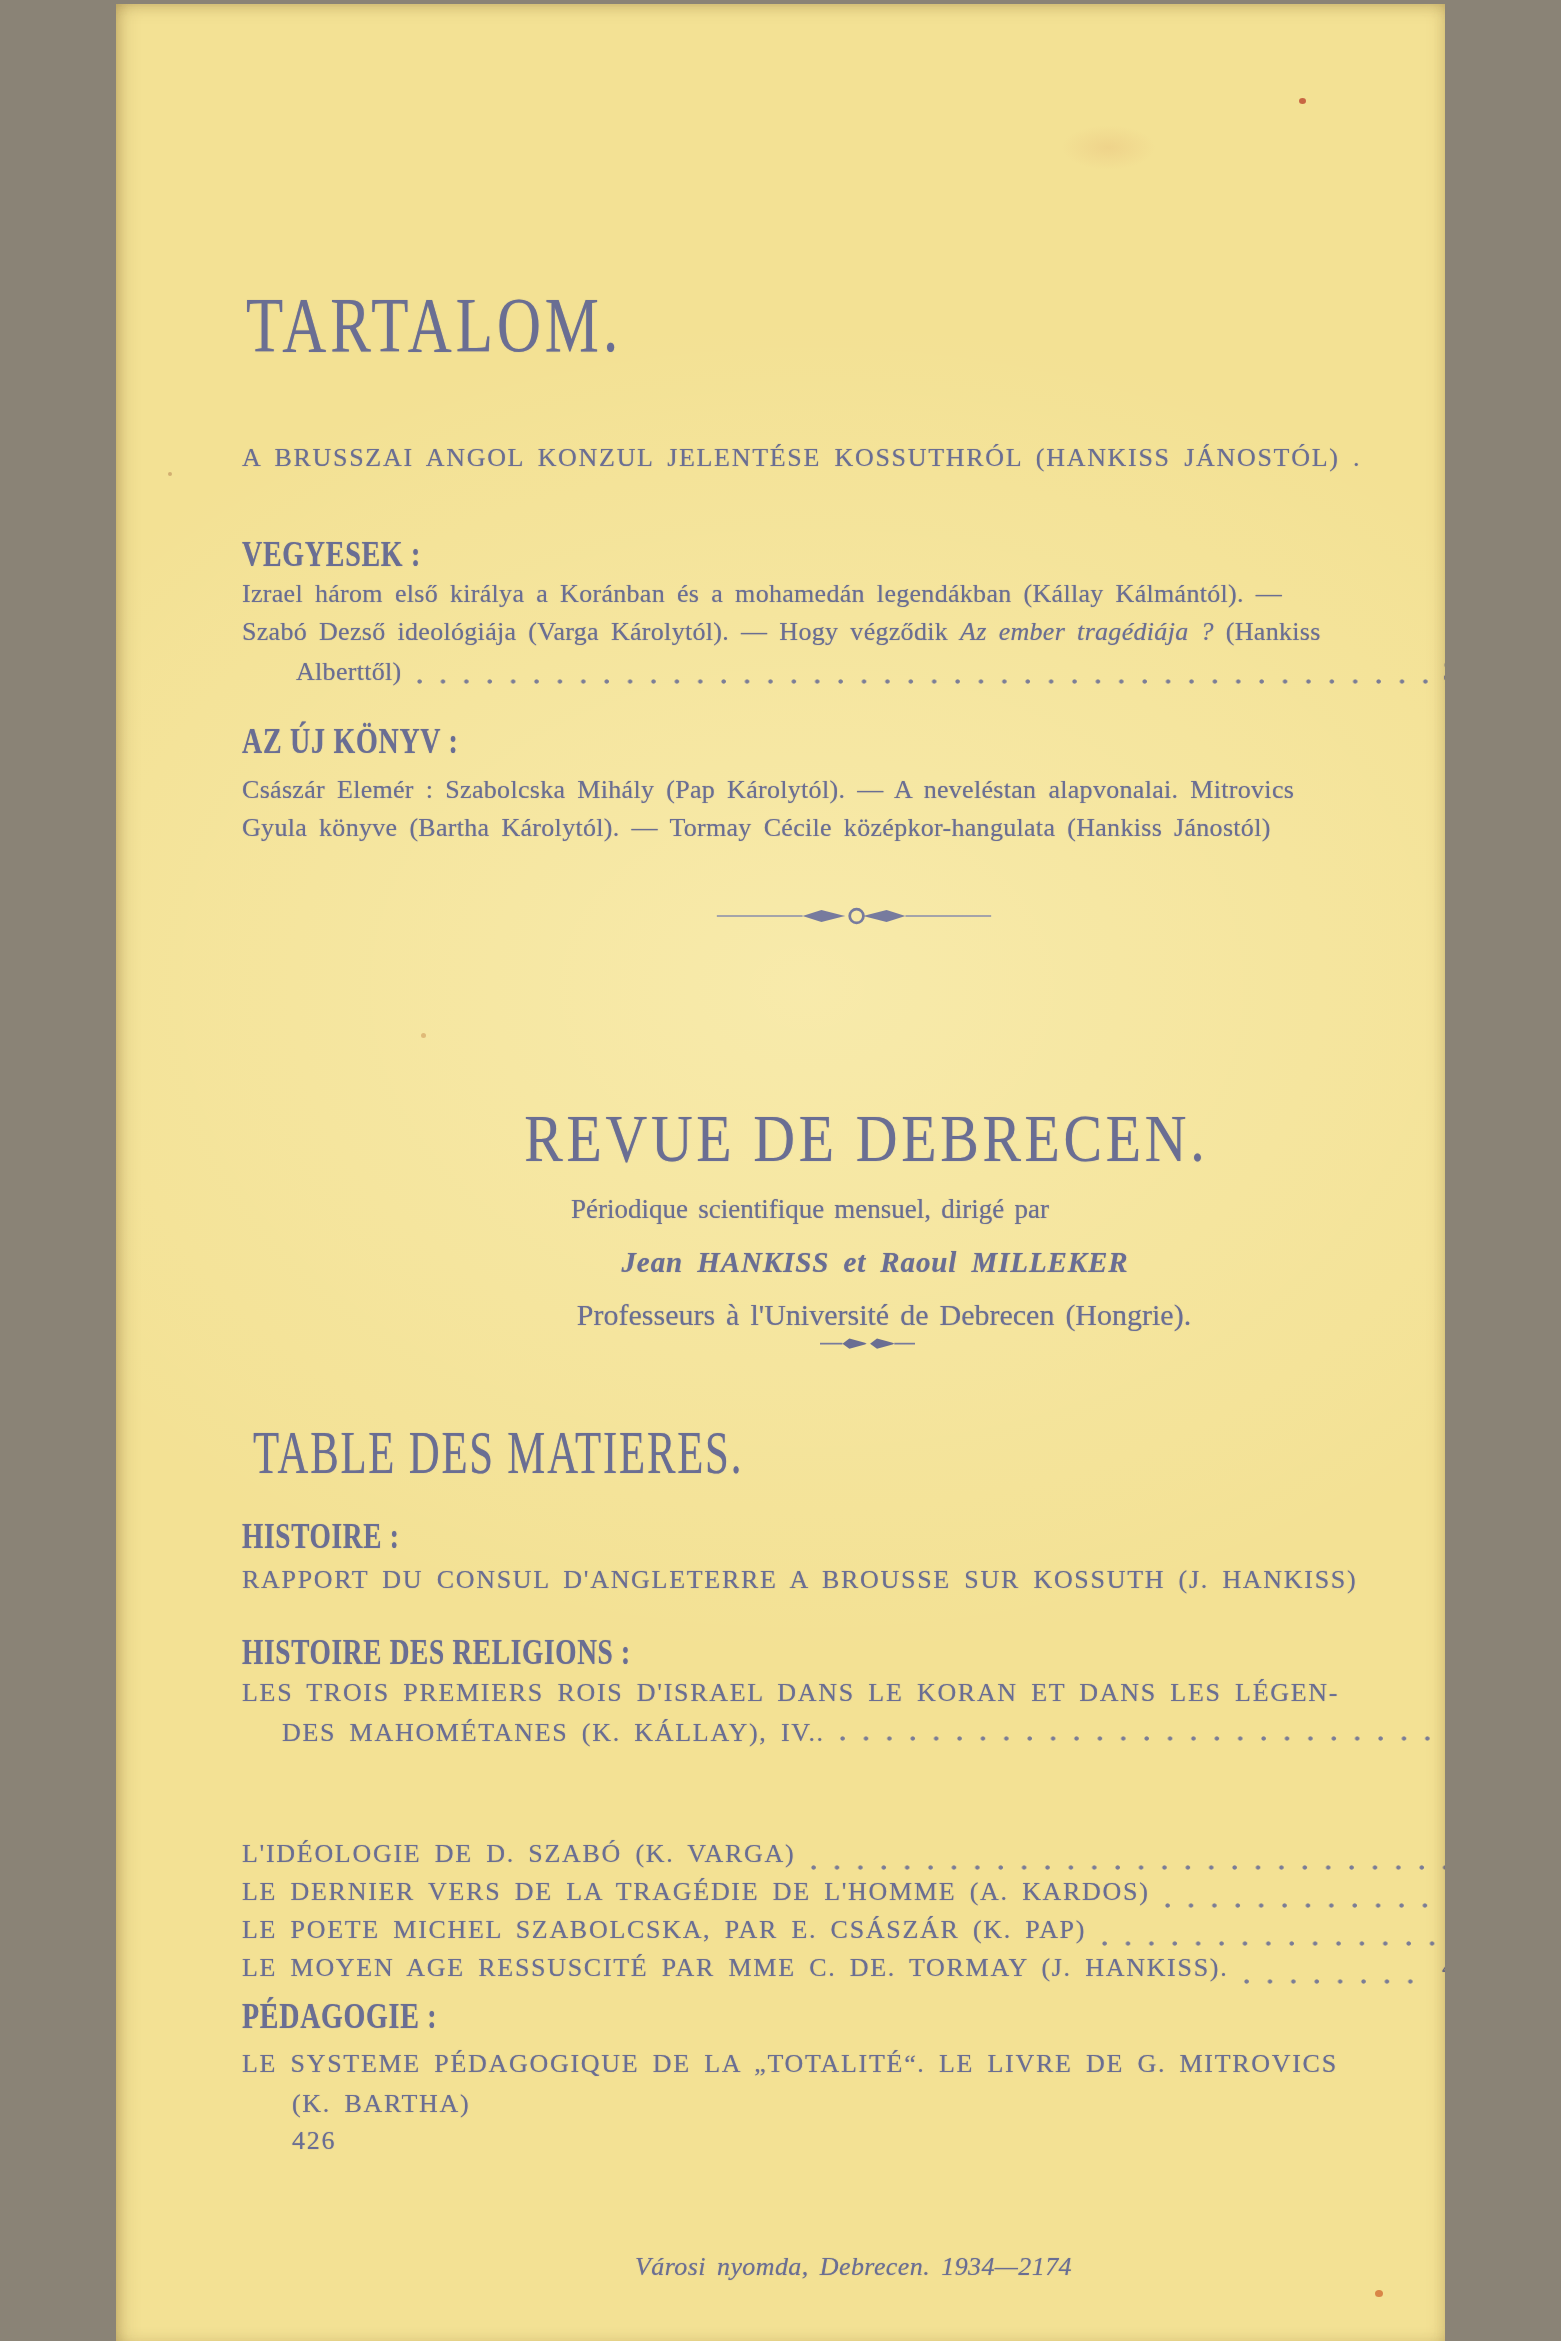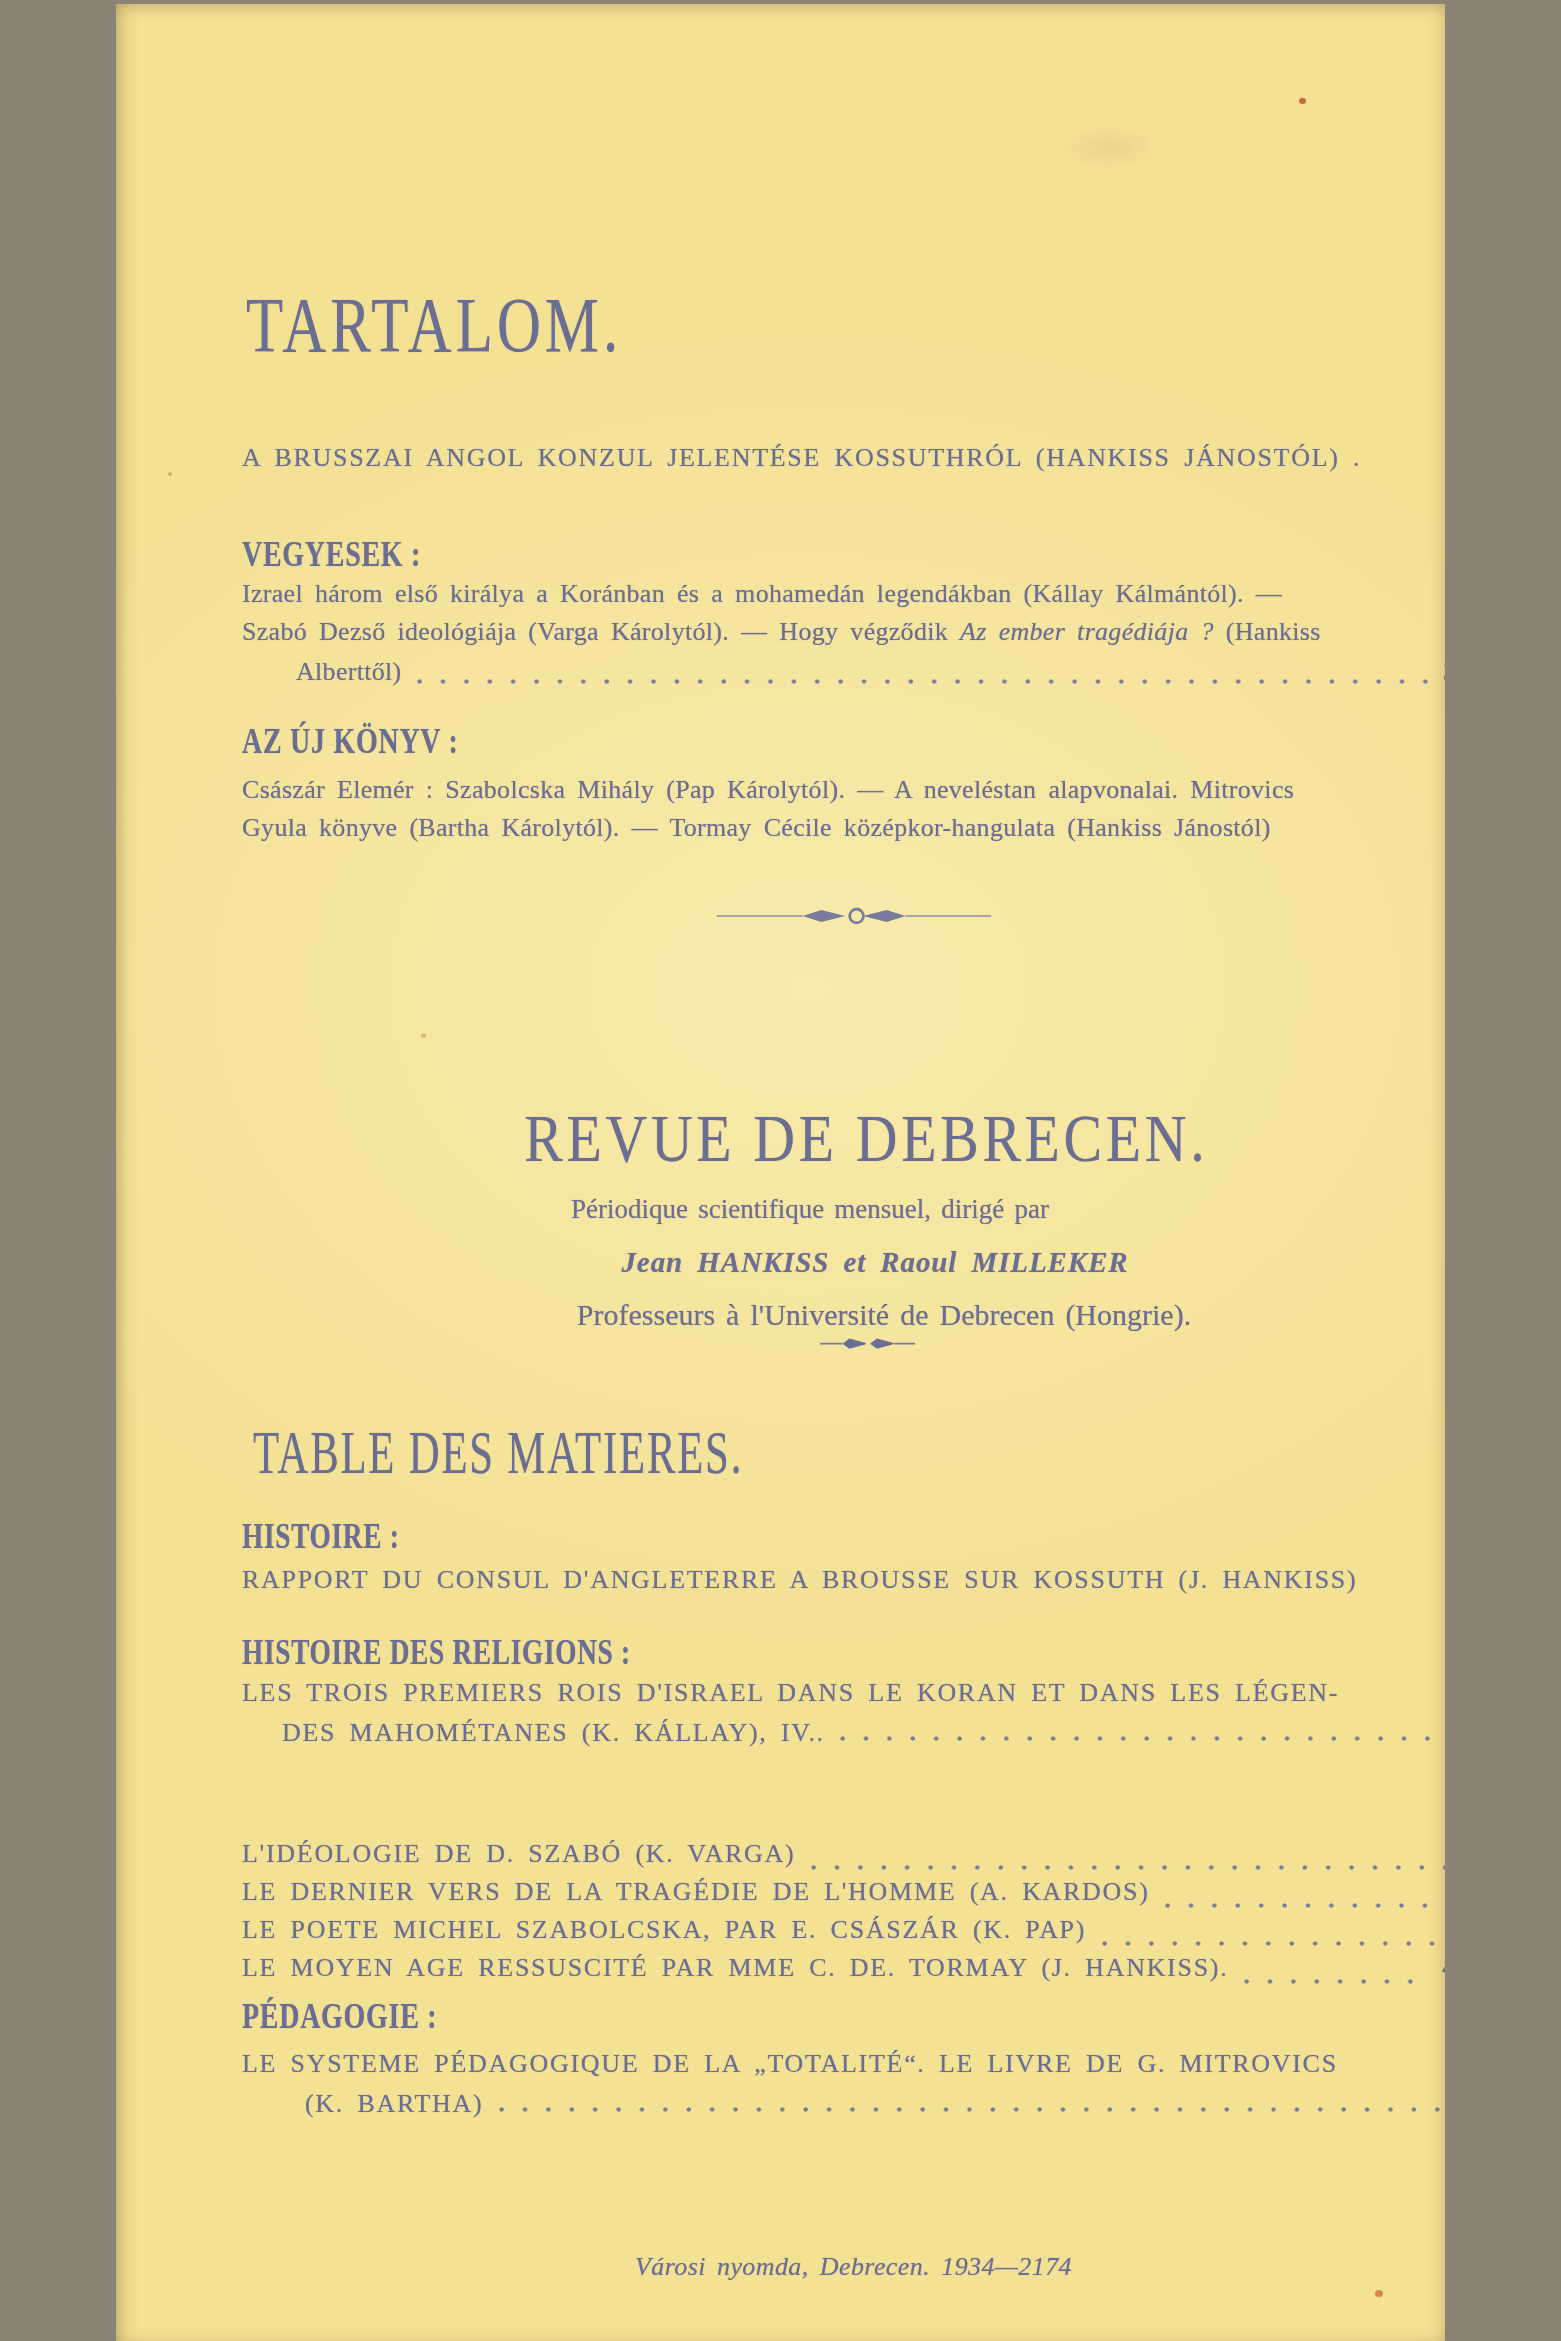--- a/index.html
+++ b/index.html
@@ -163,21 +163,21 @@
       <span class="t cap">LE MOYEN AGE RESSUSCITÉ PAR MME C. DE. TORMAY (J. HANKISS).</span>
       <span class="lead"></span>
       <span class="pg">427</span>
     </div>
   </div>
 
   <div class="abs ink h2" style="top:1993px;left:126px;">
     <span class="sx" style="transform:scaleX(.80);">PÉDAGOGIE :</span>
   </div>
   <div class="abs ink cap" style="top:2045px;left:126px;width:1301px;">LE SYSTEME PÉDAGOGIQUE DE LA „TOTALITÉ“. LE LIVRE DE G. MITROVICS</div>
-  <div class="abs row ink" style="top:2085px;left:189px;width:1239px;padding-right:43px;box-sizing:border-box;">
+  <div class="abs row ink" style="top:2085px;left:176px;width:1239px;padding-right:43px;box-sizing:border-box;flex-direction:column;">
     <span class="t cap">(K. BARTHA)</span>
     <span class="lead"></span>
     <span class="pg">426</span>
   </div>
 
   <div class="abs center ink footer" style="top:2248px;left:0px;width:1475px;">Városi nyomda, Debrecen. 1934—2174</div>
 
   <div class="speck" style="top:94px;left:1183px;width:7px;height:6px;background:rgba(186,60,40,.75);"></div>
   <div class="speck" style="top:121px;left:945px;width:95px;height:45px;border-radius:50%;background:radial-gradient(ellipse,rgba(214,140,90,.16),rgba(214,140,90,0) 70%);"></div>
   <div class="speck" style="top:2286px;left:1259px;width:7.8px;height:7px;background:rgba(205,95,40,.7);"></div>

